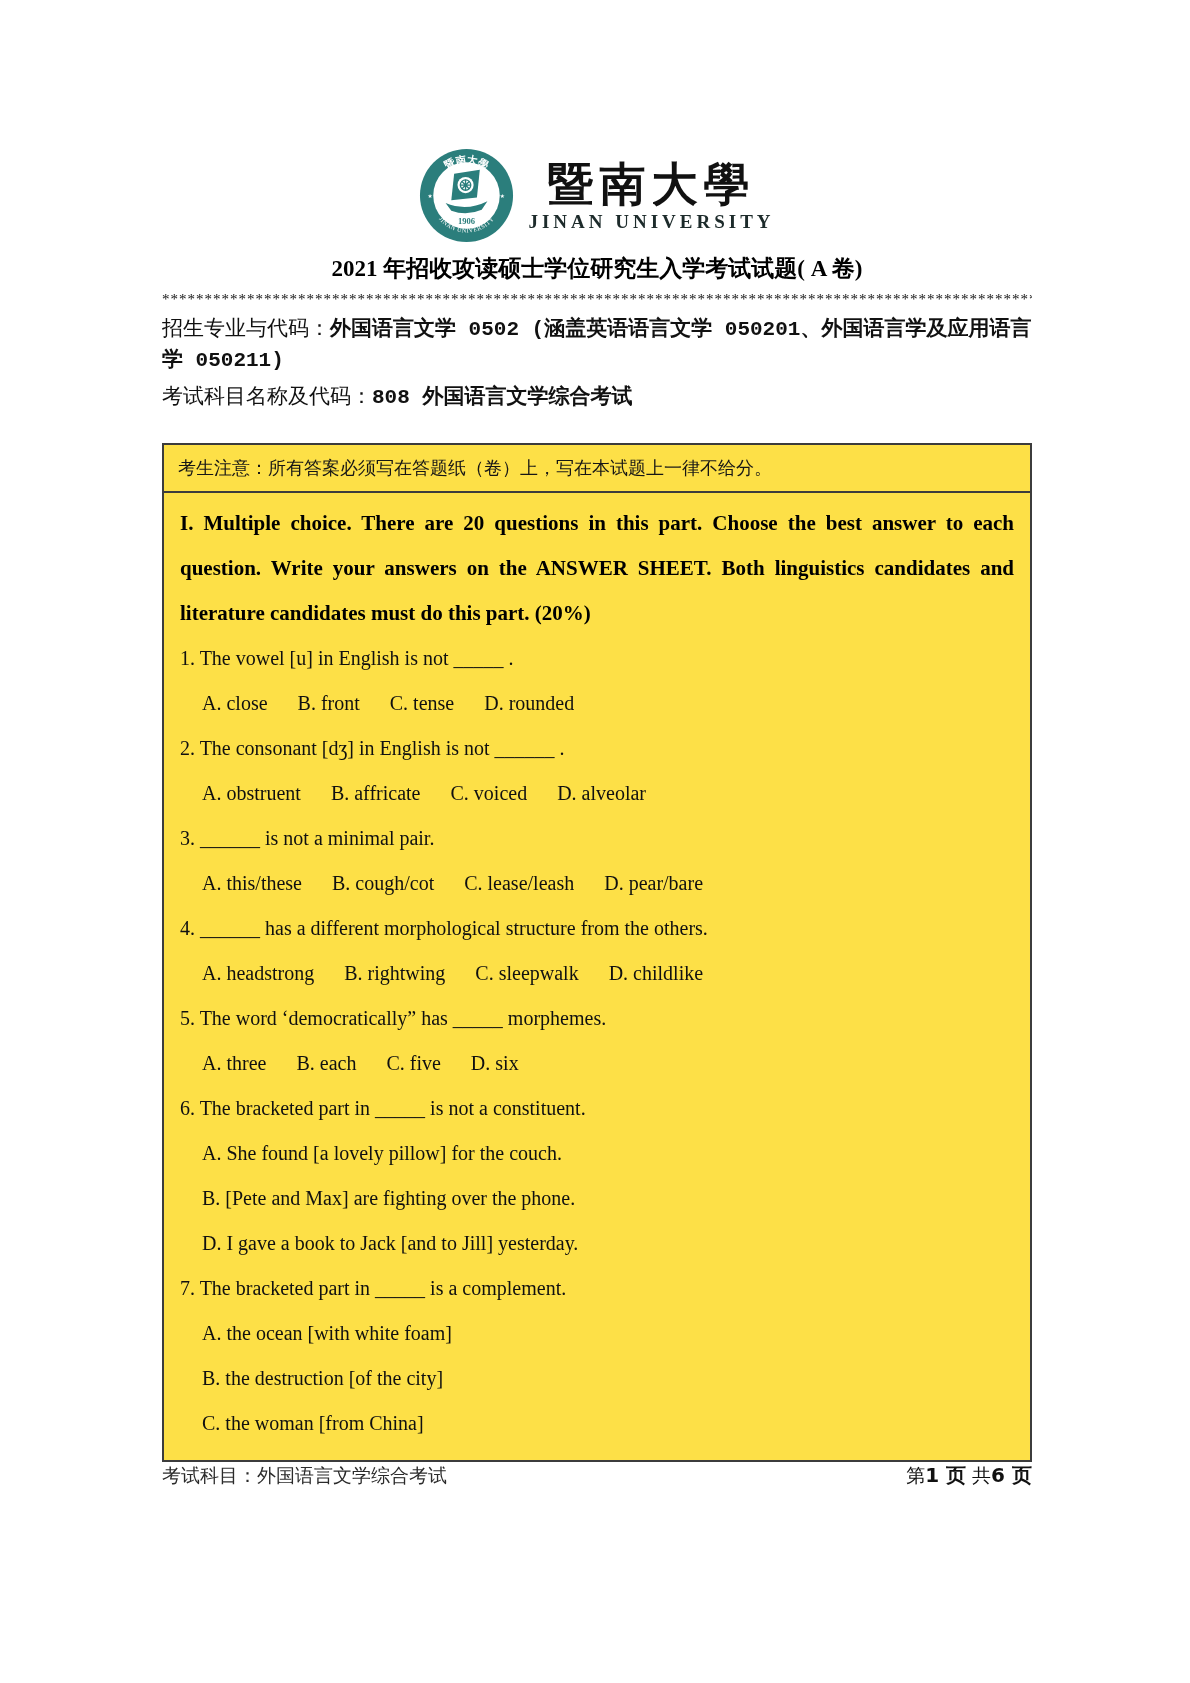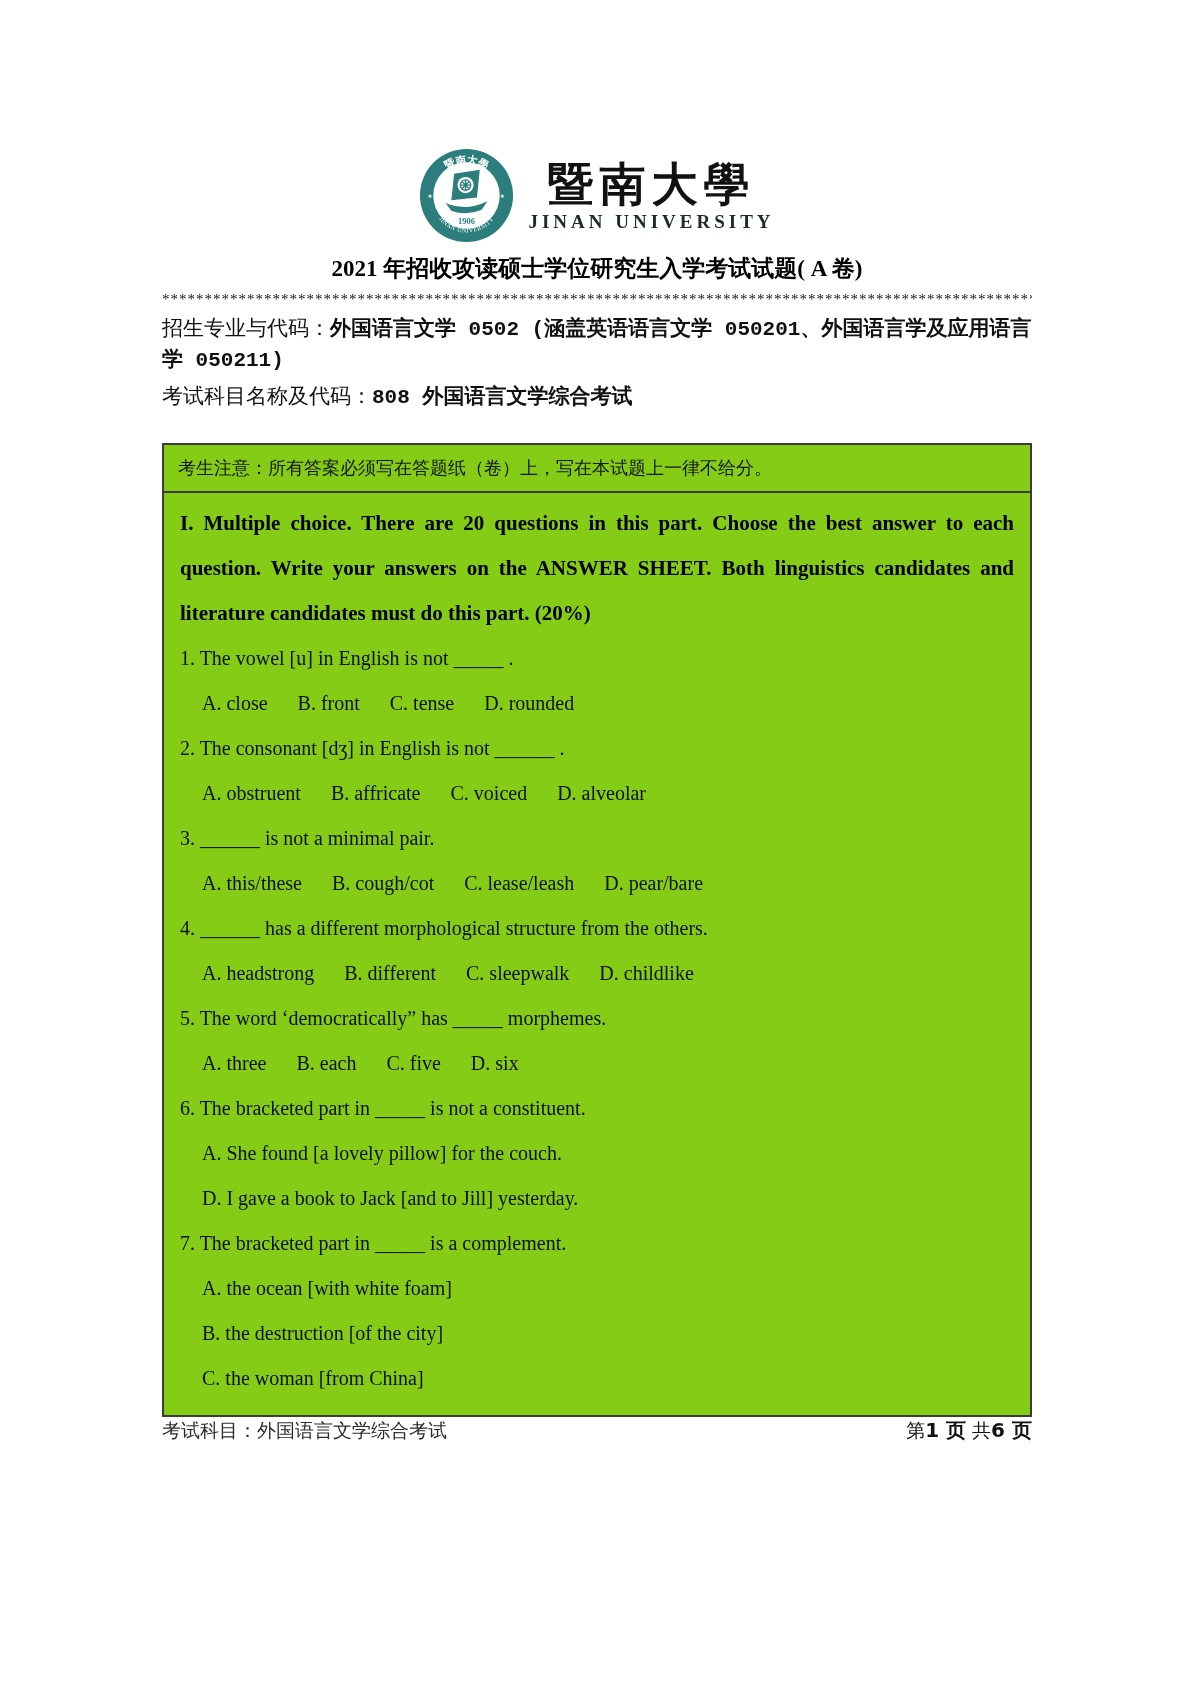--- a/index.html
+++ b/index.html
@@ -34,21 +34,21 @@
     white-space:nowrap;overflow:hidden;width:100%;color:#111;
   }
   .meta{
     margin:6px 0 0 0;font-size:21px;line-height:31px;
     font-family:Liberation Mono, monospace;color:#111;
   }
   .meta .val{font-weight:bold;}
 
   
   .exam-box{
-    margin-top:30px;border:2px solid #3c3c3c;background:#84cc16;
+    margin-top:30px;border:2px solid #3c3c3c;background:#fde047;
   }
   .notice{
     border-bottom:2px solid #3c3c3c;padding:11px 14px;
     font-size:18px;line-height:24px;
     font-family:"DejaVu Sans","Liberation Sans",sans-serif;color:#161616;
   }
   .exam-content{padding:8px 16px 14px 16px;}
   .heading{
     margin:0;font-size:21px;font-weight:bold;line-height:45px;
     text-align:justify;color:#000;
@@ -151,39 +151,40 @@
             <span>B. cough/cot</span>
             <span>C. lease/leash</span>
             <span>D. pear/bare</span>
           </div>
         </div>
 
         <div class="question">
           <p class="stem">4. ______ has a different morphological structure from the others.</p>
           <div class="options-row">
             <span>A. headstrong</span>
-            <span>B. different</span>
+            <span>B. rightwing</span>
             <span>C. sleepwalk</span>
             <span>D. childlike</span>
           </div>
         </div>
 
         <div class="question">
           <p class="stem">5. The word ‘democratically” has _____ morphemes.</p>
           <div class="options-row">
             <span>A. three</span>
             <span>B. each</span>
             <span>C. five</span>
             <span>D. six</span>
           </div>
         </div>
 
         <div class="question">
           <p class="stem">6. The bracketed part in _____ is not a constituent.</p>
           <p class="opt-line">A. She found [a lovely pillow] for the couch.</p>
+          <p class="opt-line">B. [Pete and Max] are fighting over the phone.</p>
           <p class="opt-line">D. I gave a book to Jack [and to Jill] yesterday.</p>
         </div>
 
         <div class="question">
           <p class="stem">7. The bracketed part in _____ is a complement.</p>
           <p class="opt-line">A. the ocean [with white foam]</p>
           <p class="opt-line">B. the destruction [of the city]</p>
           <p class="opt-line">C. the woman [from China]</p>
         </div>
       </div>

